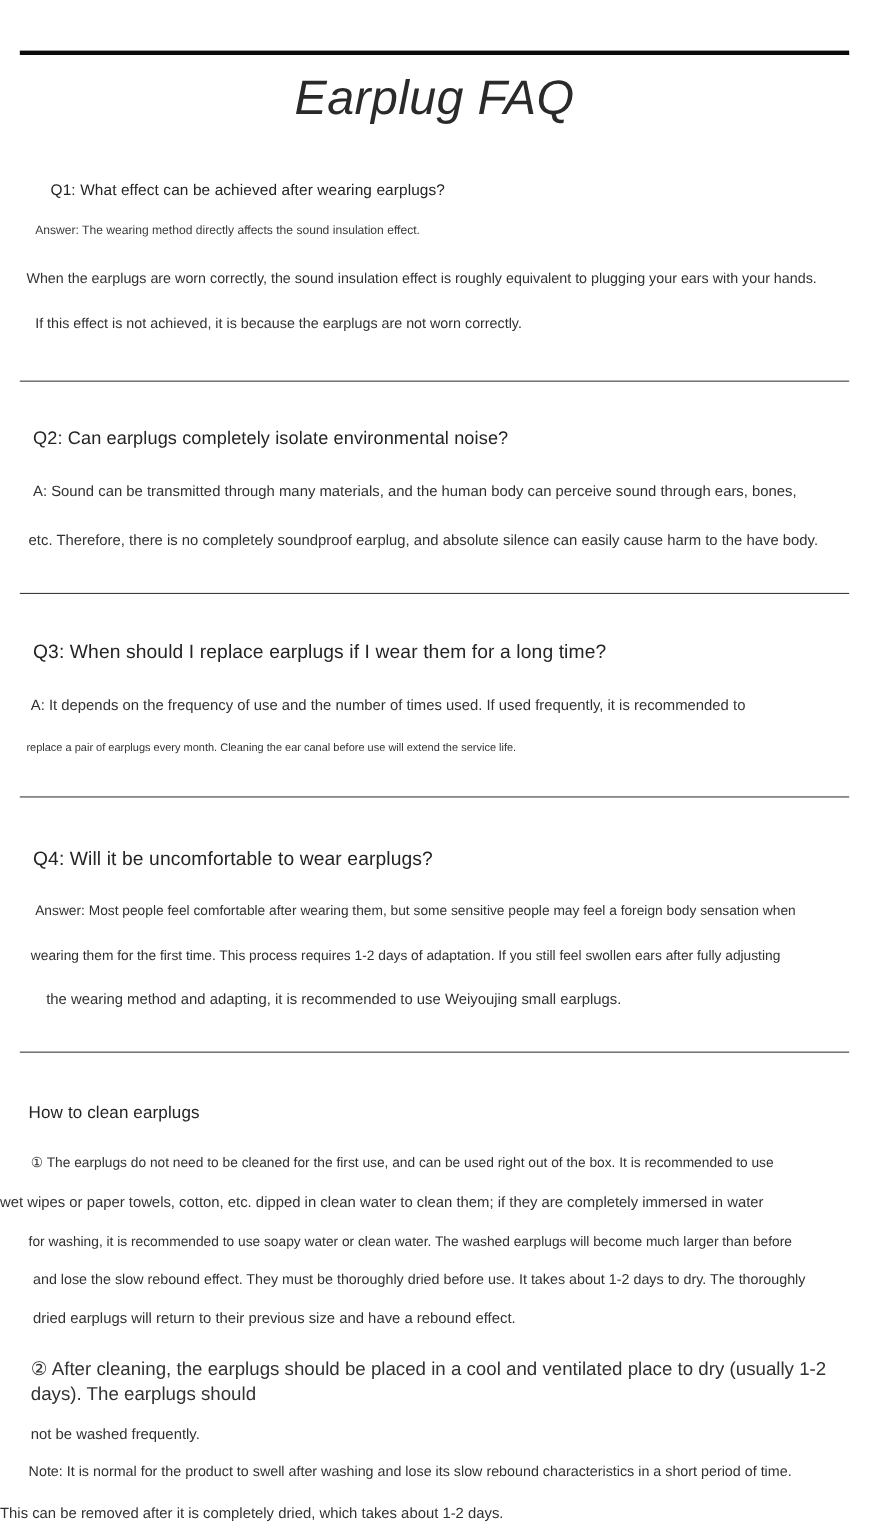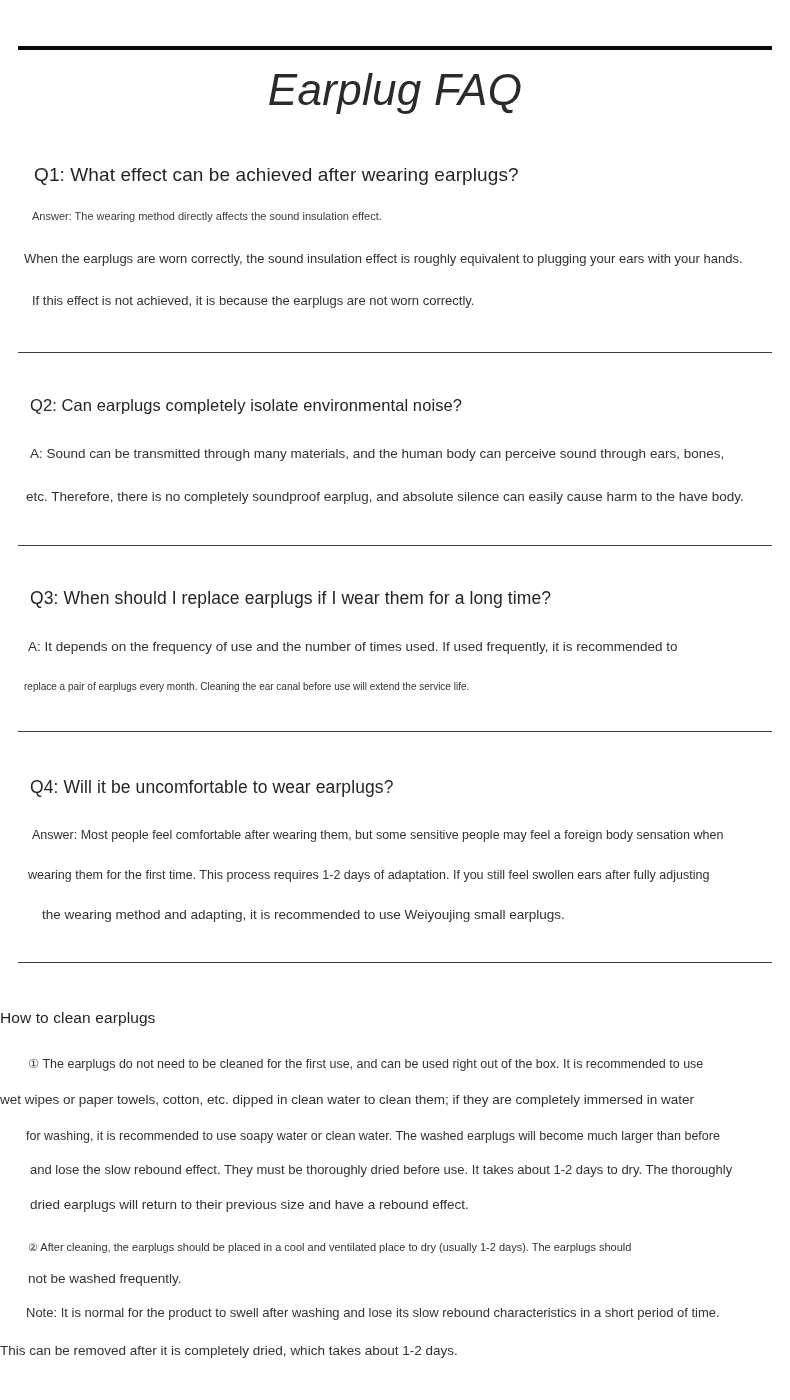--- a/index.html
+++ b/index.html
@@ -47,21 +47,21 @@
     color: #242424;
     line-height: 1.3;
     letter-spacing: 0.1px;
   }
   p {
     margin: 0;
     line-height: 1.35;
     color: #313131;
   }
   
-  .q1-h  { margin-top: 46px; font-size: 19px;   padding-left: 34px; }
+  .q1-h  { margin-top: 46px; font-size: 14px;   padding-left: 46px; }
   .q1-l1 { margin-top: 22px; font-size: 11px;   padding-left: 32px; color: #3a3a3a; }
   .q1-l2 { margin-top: 26px; font-size: 13px;   padding-left: 24px; }
   .q1-l3 { margin-top: 24px; font-size: 13px;   padding-left: 32px; }
   .div1  { margin-top: 43px; }
   
   .q2-h  { margin-top: 42px; font-size: 16.5px; padding-left: 30px; }
   .q2-l1 { margin-top: 28px; font-size: 13.5px; padding-left: 30px; }
   .q2-l2 { margin-top: 25px; font-size: 13.5px; padding-left: 26px; }
   .div2  { margin-top: 39px; }
   
@@ -69,27 +69,27 @@
   .q3-l1 { margin-top: 28px; font-size: 13.5px; padding-left: 28px; }
   .q3-l2 { margin-top: 24px; font-size: 10px; padding-left: 24px; }
   .div3  { margin-top: 37px; }
   
   .q4-h  { margin-top: 44px; font-size: 17.5px; padding-left: 30px; }
   .q4-l1 { margin-top: 28px; font-size: 12.5px; padding-left: 32px; }
   .q4-l2 { margin-top: 24px; font-size: 12.5px; padding-left: 28px; }
   .q4-l3 { margin-top: 22px; font-size: 13.5px; padding-left: 42px; }
   .div4  { margin-top: 38px; }
   
-  .clean-h { margin-top: 45px; font-size: 15.5px; font-weight: 500; }
+  .clean-h { margin-top: 45px; font-size: 15.5px; padding-left: 26px; font-weight: 500; }
   .c1 { margin-top: 27px; font-size: 12.5px; padding-left: 28px; }
   .c2 { margin-top: 18px; font-size: 13.5px; }
   .c3 { margin-top: 19px; font-size: 12.5px; padding-left: 26px; }
   .c4 { margin-top: 16px; font-size: 13px;   padding-left: 30px; }
   .c5 { margin-top: 18px; font-size: 13.5px; padding-left: 30px; }
-  .c6 { margin-top: 26px; font-size: 11px; padding-left: 28px; }
+  .c6 { margin-top: 26px; font-size: 17px; padding-left: 28px; }
   .c7 { margin-top: 15px; font-size: 13.5px; padding-left: 28px; }
   .c8 { margin-top: 16px; font-size: 13px;   padding-left: 26px; }
   .c9 { margin-top: 20px; font-size: 13.5px; }
 </style>
 </head>
 <body>
 
 <div class="page">
 
   <div class="top-rule"></div>

